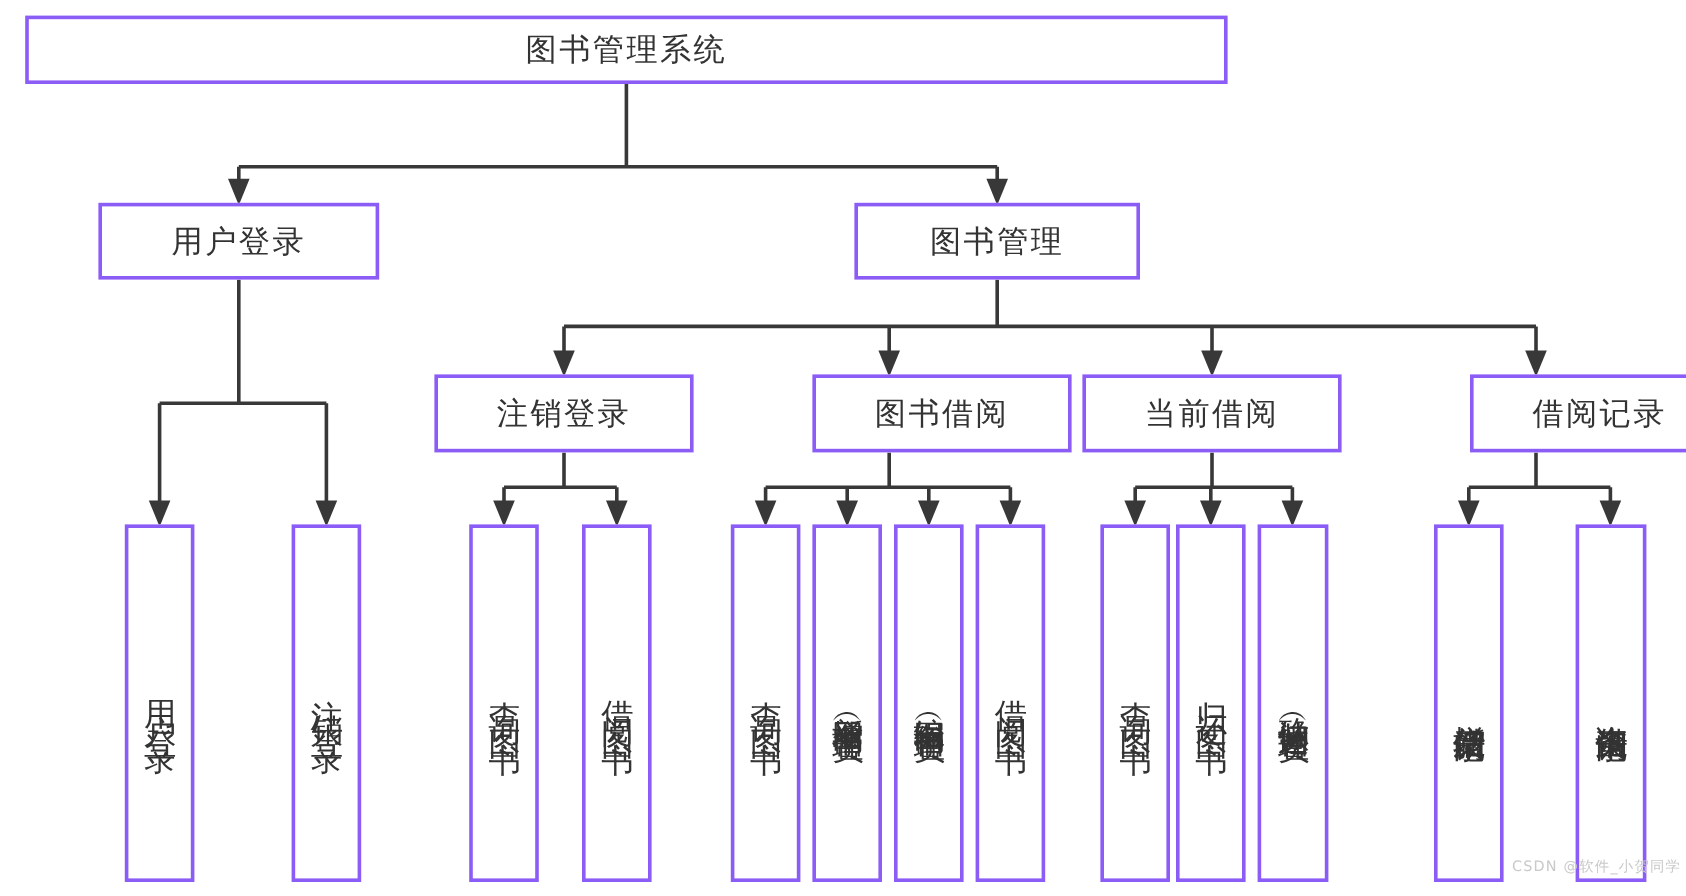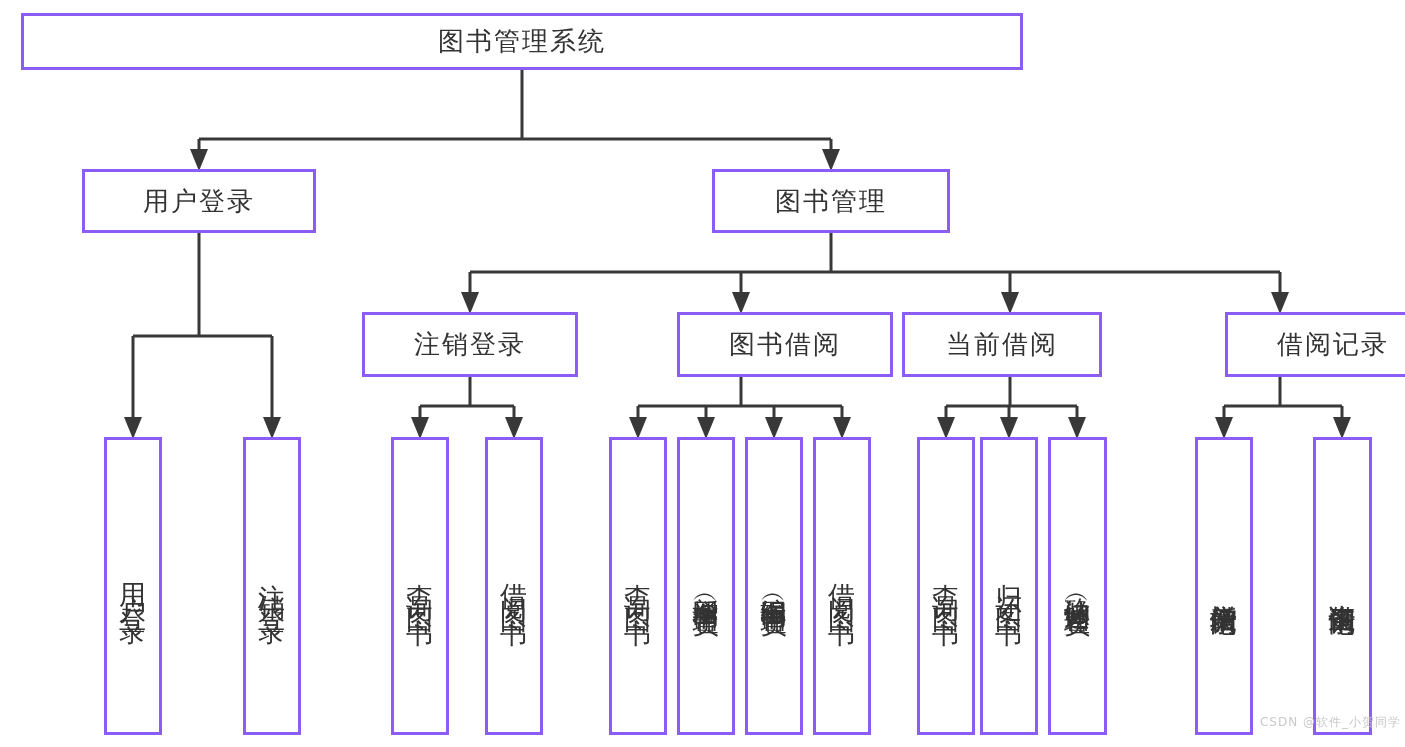--- a/index.html
+++ b/index.html
@@ -75,21 +75,21 @@
   <div class="node hnode" style="left:712px; top:169px; width:238px; height:64px;">
     <span>图书管理</span>
   </div>
 
   <div class="node hnode" style="left:362px; top:312px; width:216px; height:65px;">
     <span>注销登录</span>
   </div>
   <div class="node hnode" style="left:633px; top:312px; width:216px; height:65px;margin-left:44px;">
     <span>图书借阅</span>
   </div>
-  <div class="node hnode" style="left:902px; top:312px; width:200px; height:65px;">
+  <div class="node hnode" style="left:902px; top:312px; width:216px; height:65px;">
     <span>当前借阅</span>
   </div>
   <div class="node hnode" style="left:1225px; top:312px; width:216px; height:65px;">
     <span>借阅记录</span>
   </div>
 
   <div class="node leaf" style="left:104px; top:437px; width:58px; height:298px;">
     <span class="vtext len4">用户登录</span>
   </div>
   <div class="node leaf" style="left:243px; top:437px; width:58px; height:298px;">

